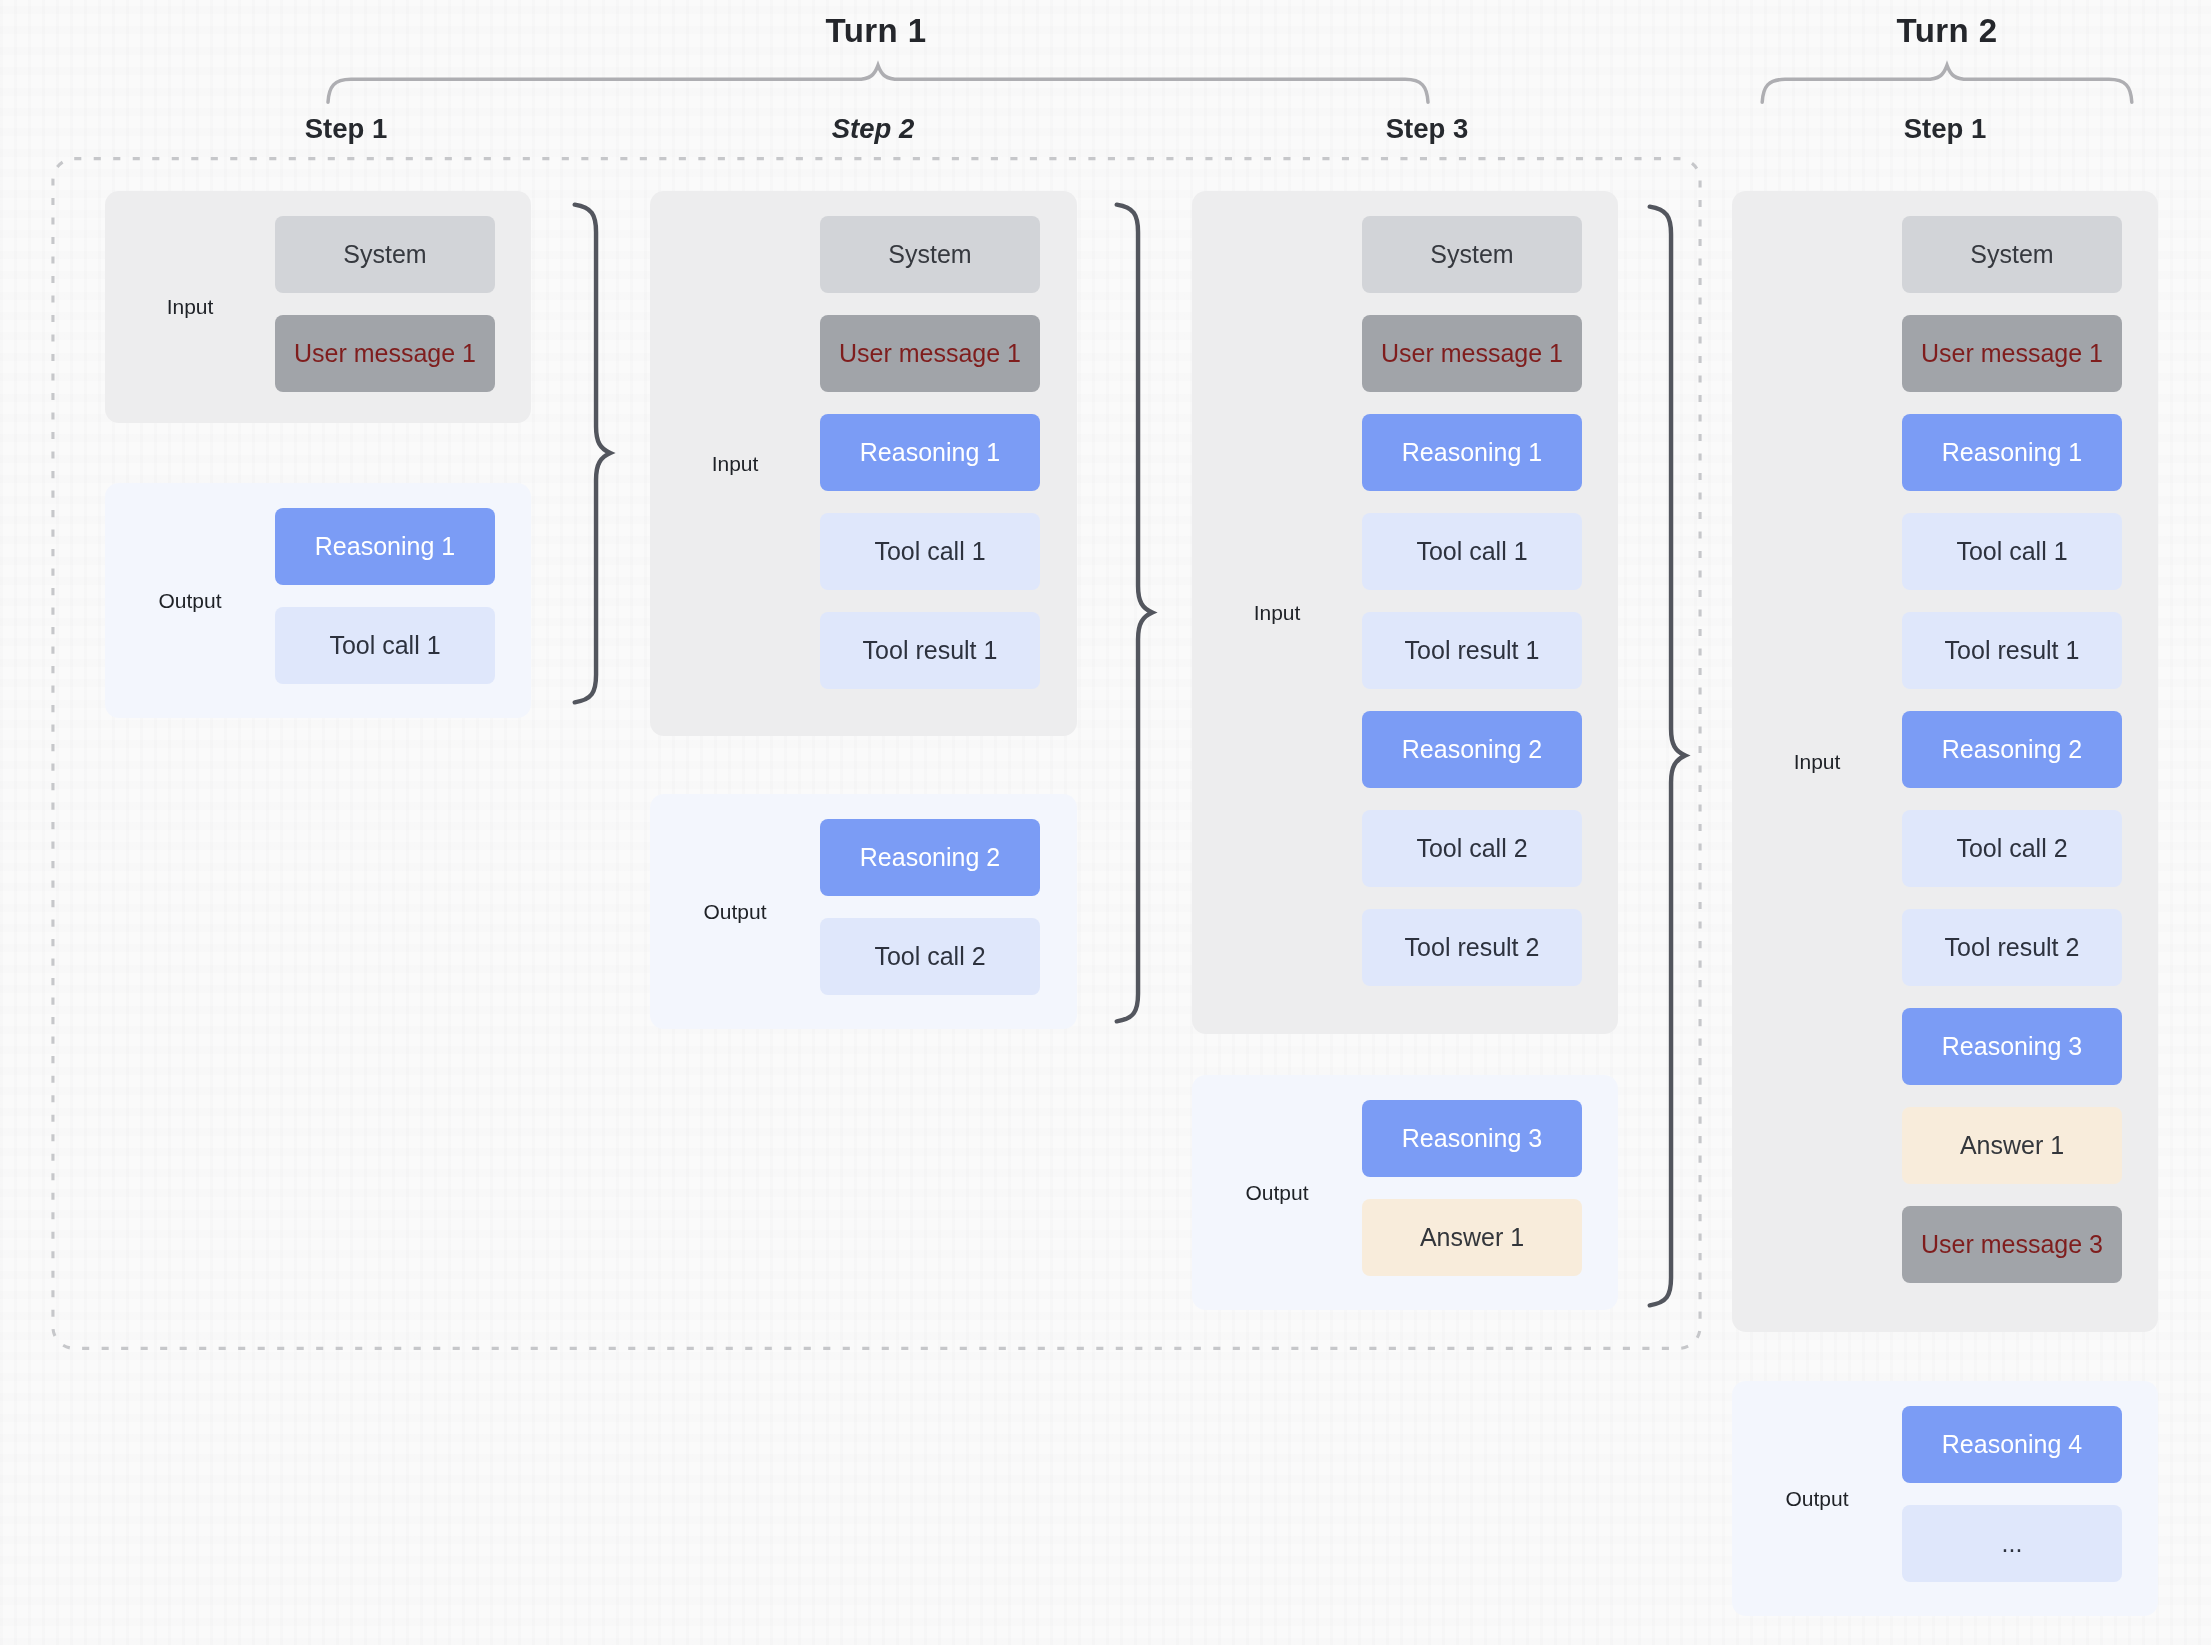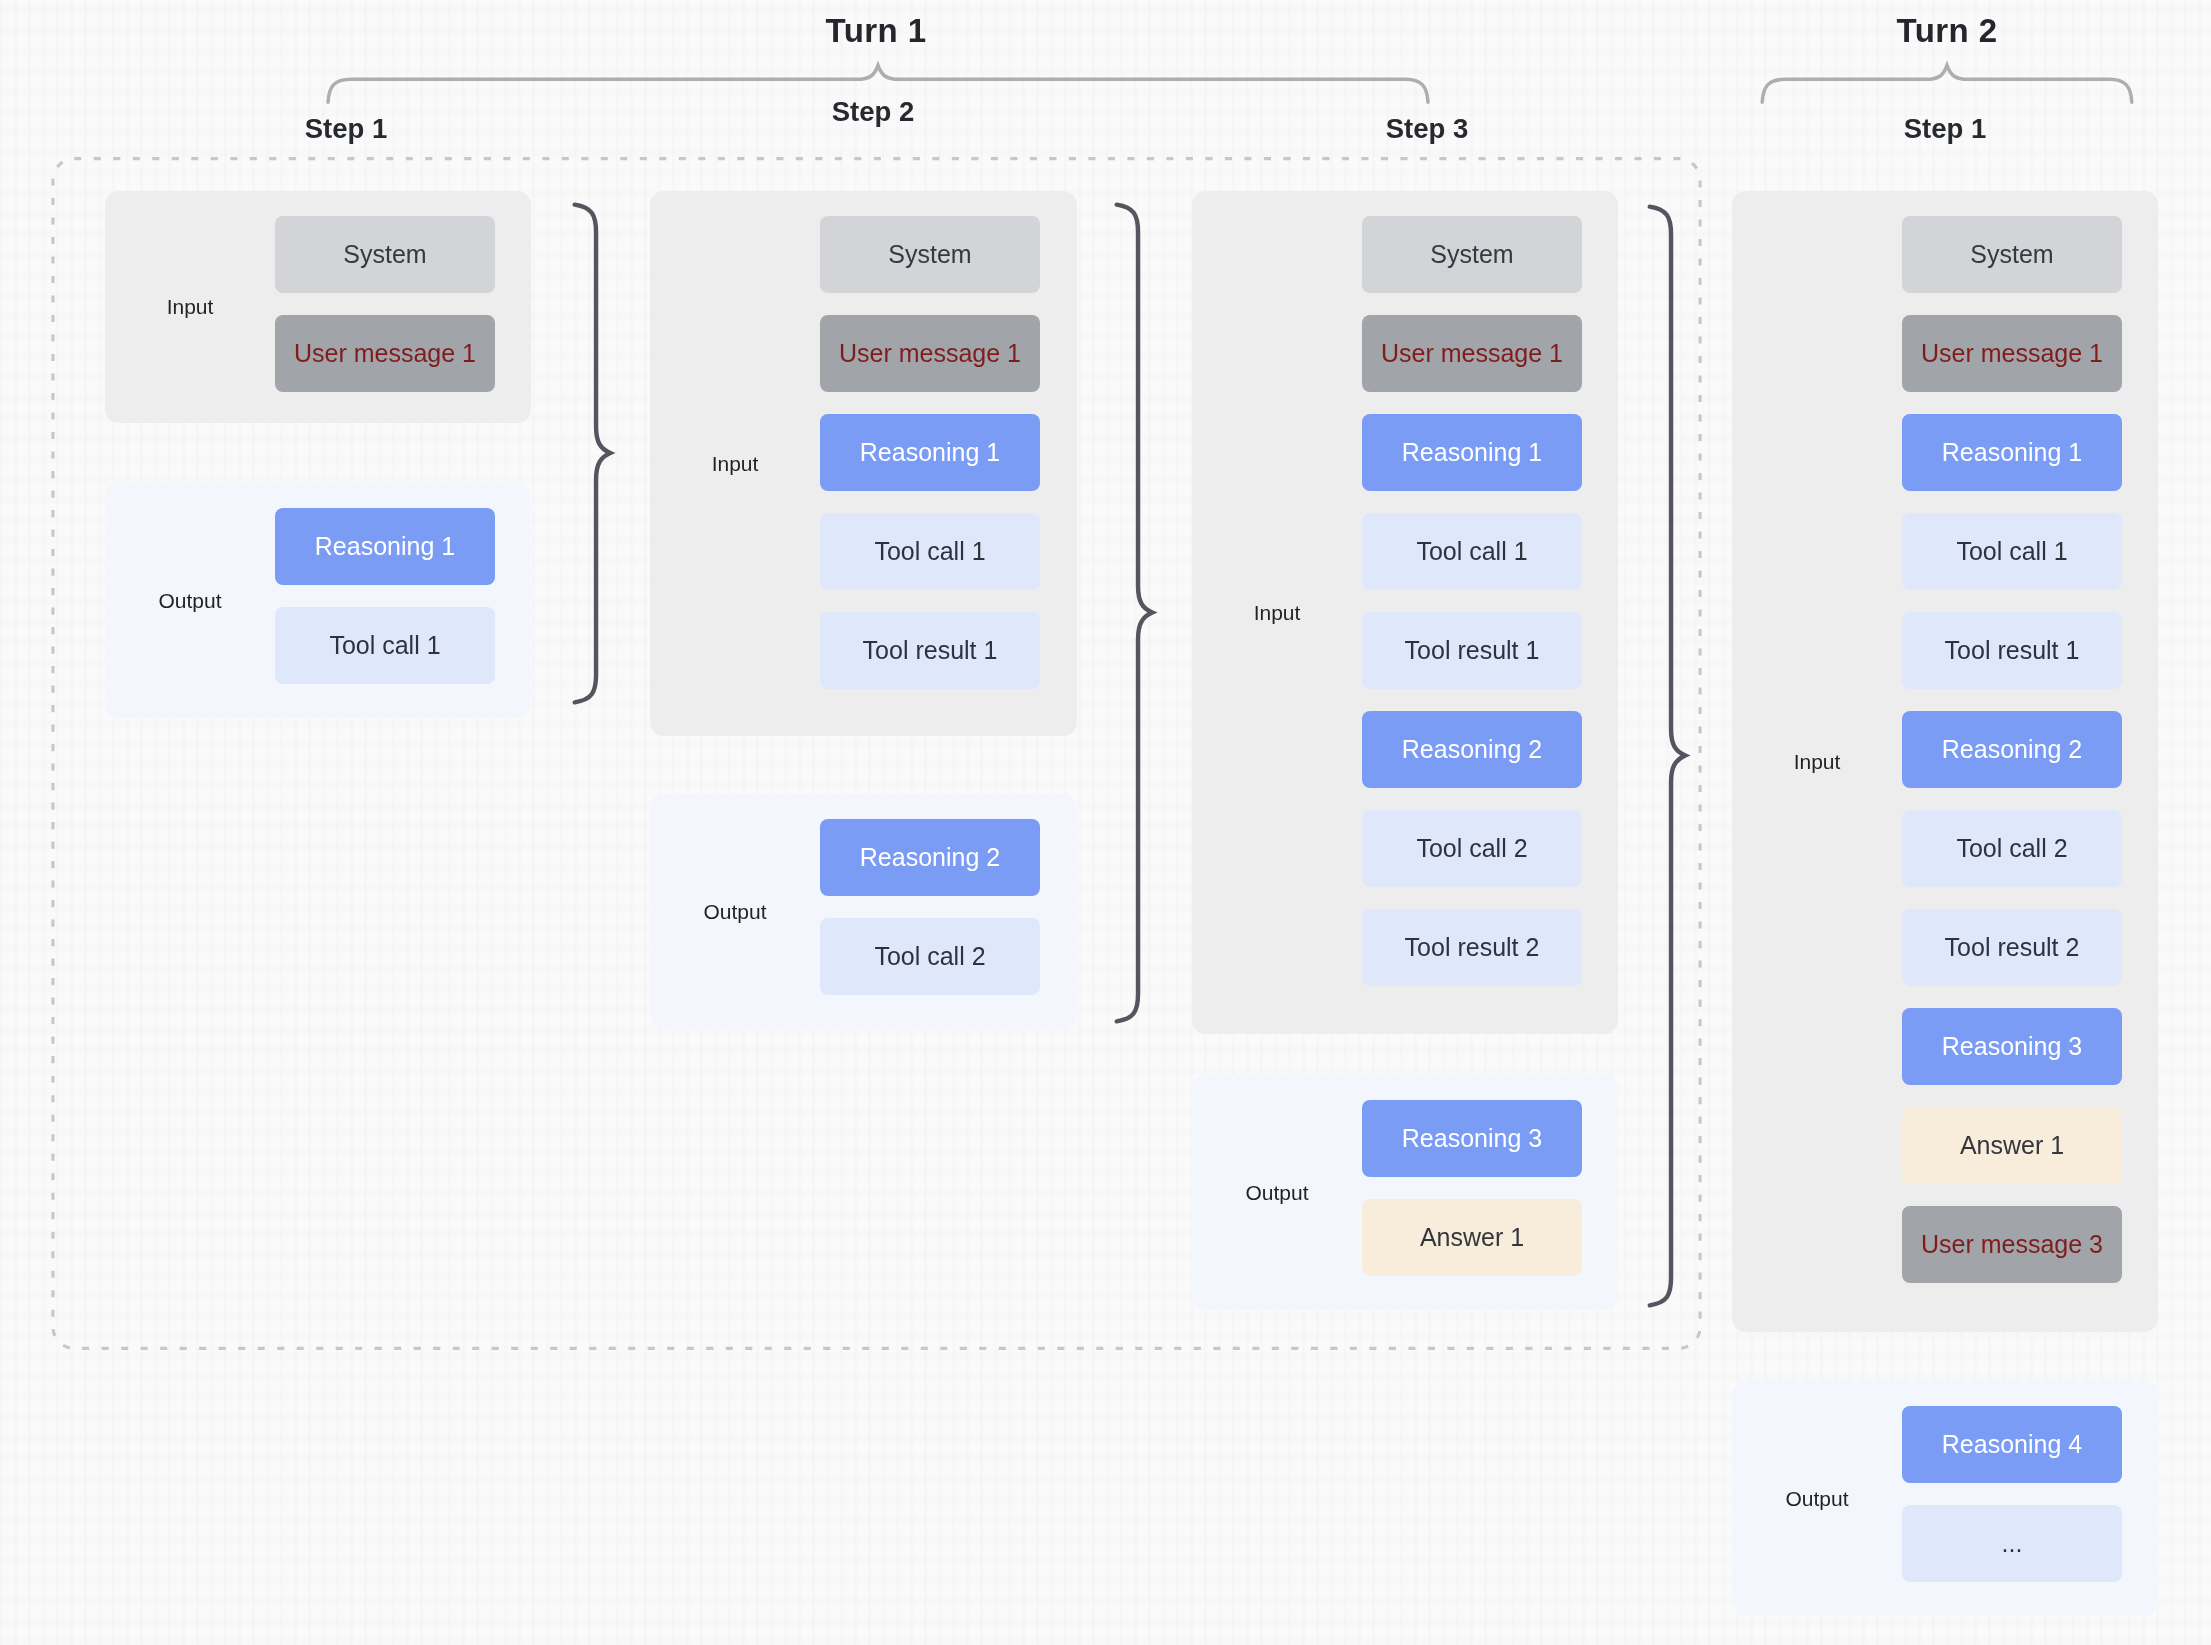--- a/index.html
+++ b/index.html
@@ -65,21 +65,21 @@
   <div class="abs turn-title" style="left:1947px;top:12.4px;text-align:center;">Turn 2</div>
 
   <svg class="abs h-brace" style="left:322px;top:60px;" width="1112" height="44" viewBox="0 0 1254 50">
     <path d="M2,48 C3,30 9,22 28,22 L603,22 C618,22 623,17 627,6 C631,17 636,22 651,22 L1226,22 C1245,22 1251,30 1252,48"></path>
   </svg>
   <svg class="abs h-brace" style="left:1759px;top:60px;" width="376" height="44" viewBox="0 0 424 50">
     <path d="M2,48 C3,30 9,22 28,22 L188,22 C203,22 208,17 212,6 C216,17 221,22 236,22 L396,22 C415,22 421,30 422,48"></path>
   </svg>
 
   <div class="abs step-label" style="left:346px;top:113px;">Step 1</div>
-  <div class="abs step-label" style="left:873px;top:96px;">Step 2</div>
+  <div class="abs step-label" style="left:873px;top:113px;font-style:italic;">Step 2</div>
   <div class="abs step-label" style="left:1427px;top:113px;">Step 3</div>
   <div class="abs step-label" style="left:1945px;top:113px;">Step 1</div>
 
   <svg class="abs dashed-rect" style="left:50px;top:156px;" width="1653" height="1195" viewBox="0 0 1864 1348">
     <rect x="3" y="3" width="1858" height="1342" rx="24"></rect>
   </svg>
 
   <div class="abs box input-box" style="left:105px;top:191px;width:426px;height:232px;">
     <div class="io-label">Input</div>
     <div class="chips">

